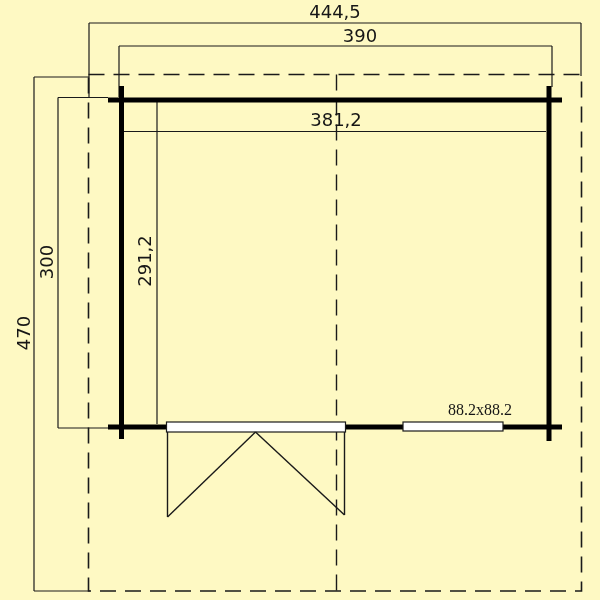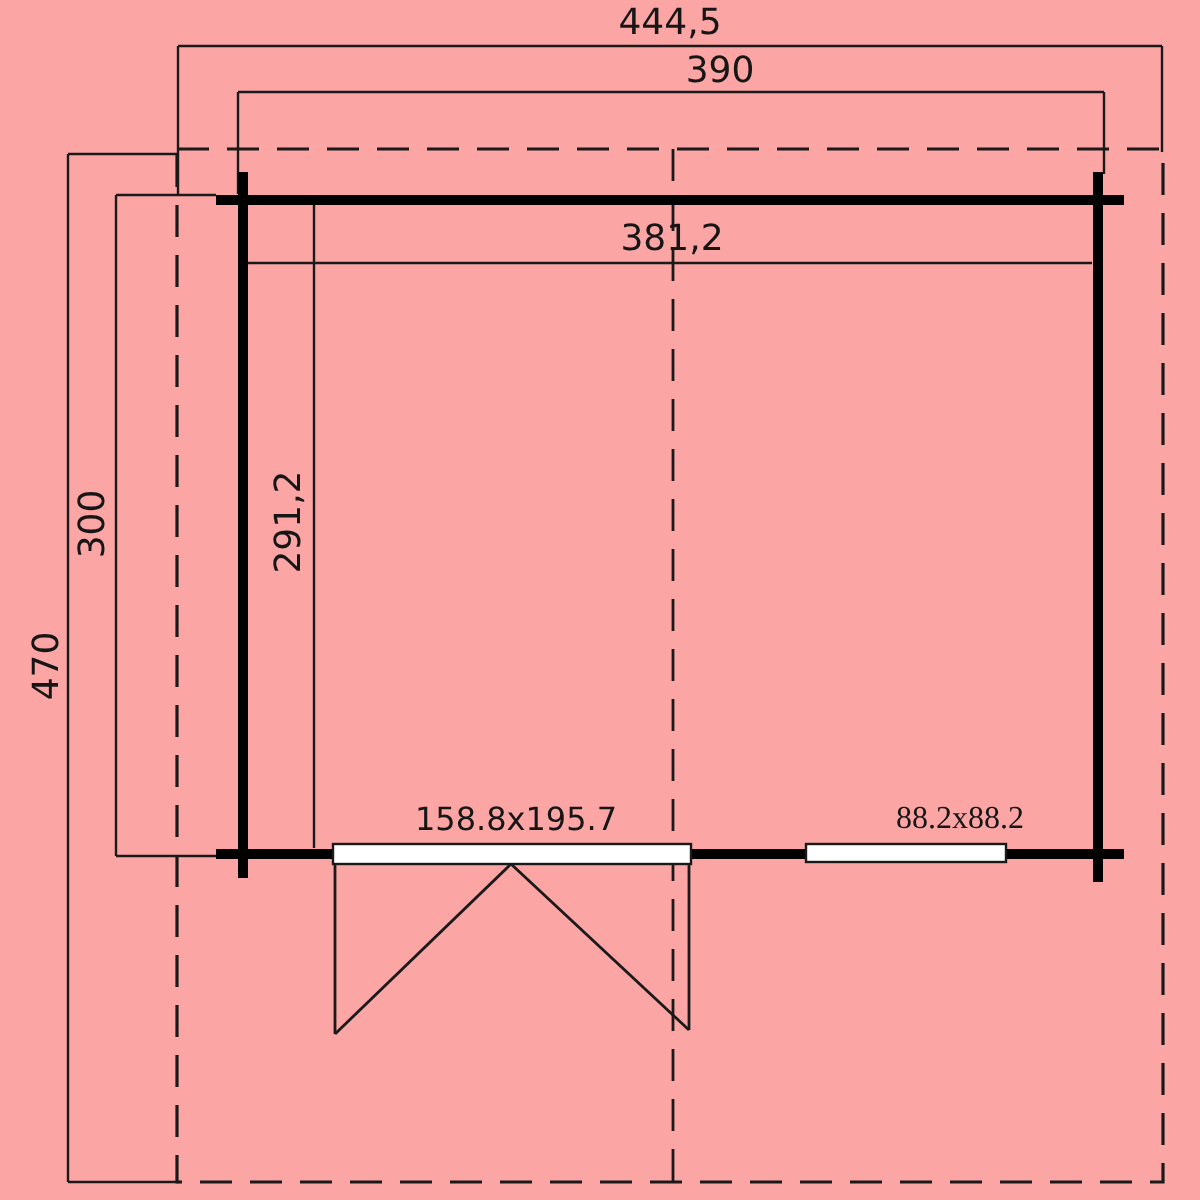--- a/index.html
+++ b/index.html
@@ -1,19 +1,19 @@
 <!DOCTYPE html>
 <html><head>
 <meta charset="utf-8">
 <style>
   html,body{margin:0;padding:0;background:#fff;}
   .stage{
     position:relative;
     width:600px;height:600px;
-    background:#fca5a5;
+    background:#fef9c3;
     font-family:"DejaVu Sans", sans-serif;
     color:#111;
     overflow:hidden;
   }
   .stage svg{position:absolute;left:0;top:0;}
   .dim-label{
     position:absolute;
     white-space:nowrap;
     font-size:18px;
     line-height:1;
@@ -86,16 +86,15 @@
   <span class="dim-label" style="left:335px;top:36px;margin-left:25px;">390</span>
 
   <span class="dim-label" style="left:336px;top:120px;">381,2</span>
 
   <span class="dim-label vert" style="left:145px;top:261px;">291,2</span>
 
   <span class="dim-label vert" style="left:47px;top:262px;">300</span>
 
   <span class="dim-label vert" style="left:24px;top:333px;">470</span>
 
-  <span class="dim-label small" style="left:258px;top:410px;">158.8x195.7</span>
 
   <span class="dim-label small" style="left:480px;top:410px;font-family:Liberation Serif, serif;">88.2x88.2</span>
 </div>
 
 </body></html>

